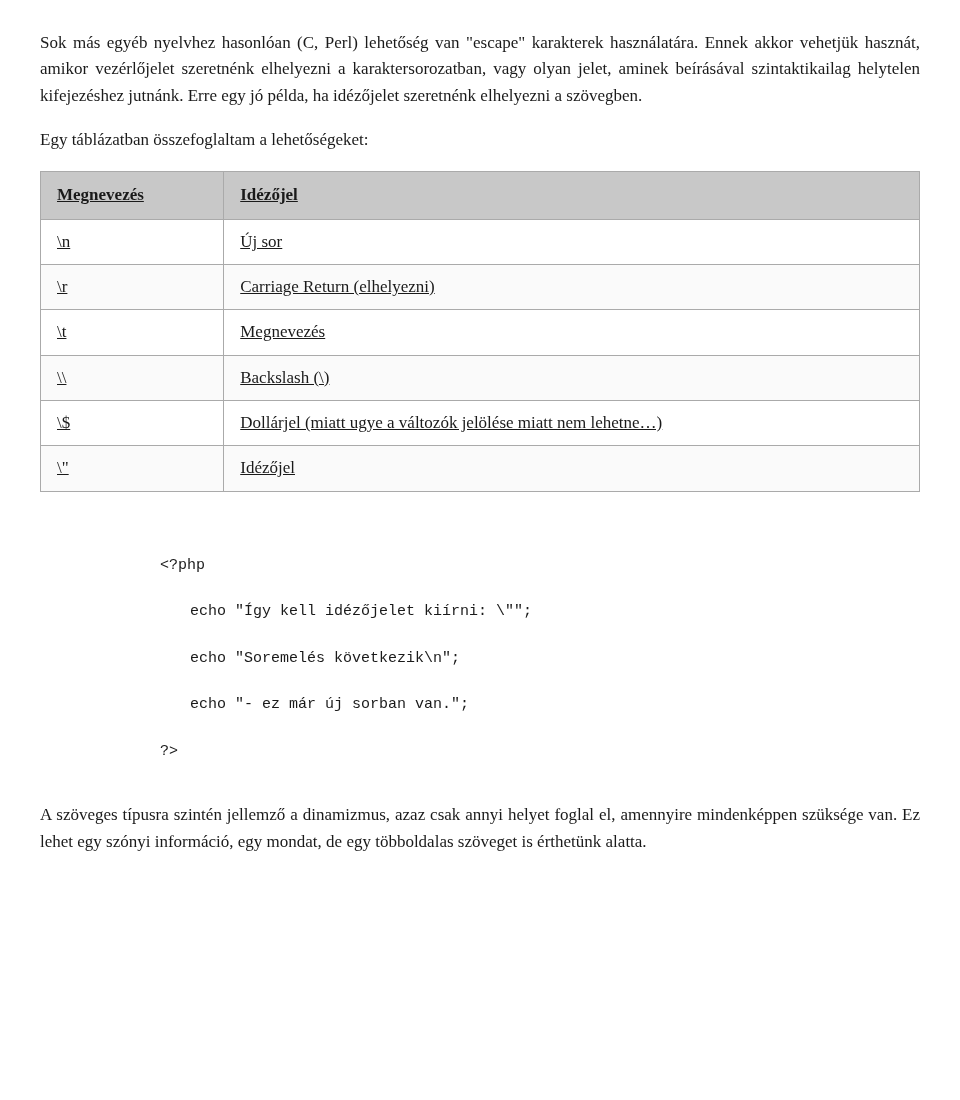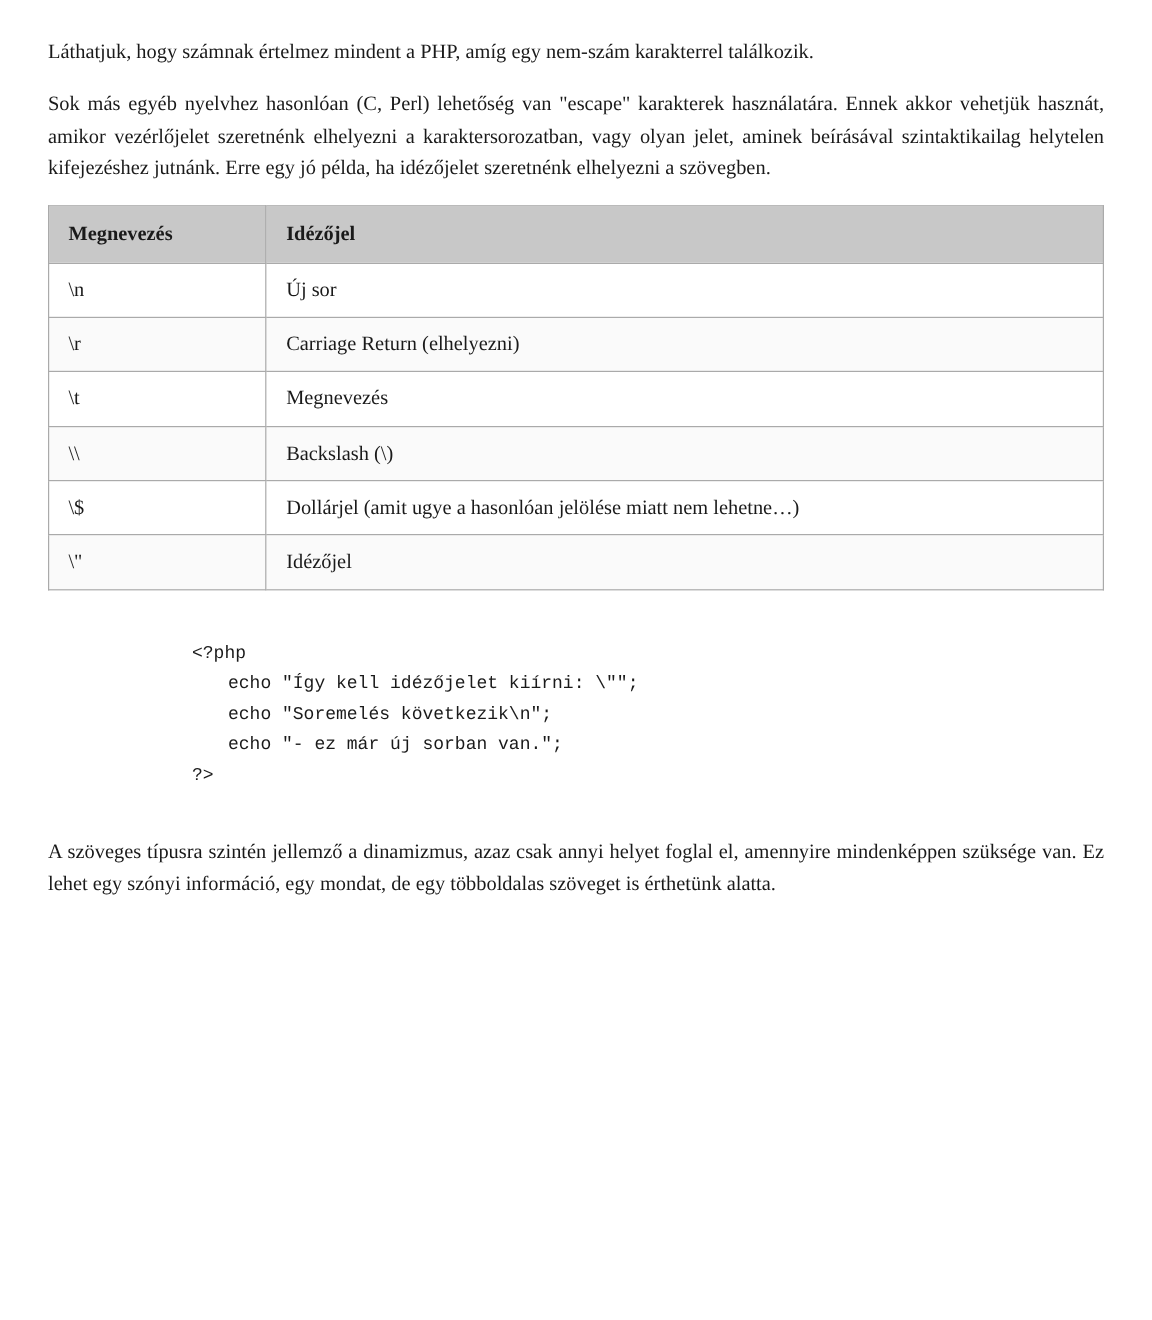--- a/index.html
+++ b/index.html
@@ -25,20 +25,21 @@
     p {
       margin-bottom: 18px;
       text-align: justify;
     }
 
     table {
       width: 100%;
       border-collapse: collapse;
       margin-bottom: 30px;
       margin-top: 10px;
+      text-decoration: underline;
     }
 
     table th {
       background-color: #c8c8c8;
       font-weight: bold;
       padding: 10px 16px;
       text-align: left;
       border: 1px solid #aaa;
       font-size: 17px;
     }
@@ -59,39 +60,40 @@
       font-size: 15px;
       background-color: #ffffff;
       padding: 10px 20px 10px 120px;
       margin-bottom: 28px;
       line-height: 1.7;
       color: #1a1a1a;
     }
 
     .code-block .line {
       display: block;
+      margin-top: 21px;
     }
 
     .code-indent {
       display: inline-block;
       margin-left: 2em;
     }
   </style>
 </head>
 <body>
 
 <div class="content-block">
 
-  <p>Láthatjuk, hogy számnak értelmez mindent a PHP, amíg egy nem-szám karakterrel találkozik.</p>
 
 
   <p>
     <span>Sok más egyéb nyelvhez hasonlóan (C, Perl) lehetőség van "escape" karakterek használatára. Ennek akkor vehetjük hasznát, amikor vezérlőjelet szeretnénk elhelyezni a karaktersorozatban, vagy olyan jelet, aminek beírásával szintaktikailag helytelen kifejezéshez jutnánk. Erre egy jó példa, ha idézőjelet szeretnénk elhelyezni a szövegben.</span>
   </p>
 
+  <p>Egy táblázatban összefoglaltam a lehetőségeket:</p>
 
   <table>
     <thead>
       <tr>
         <th>Megnevezés</th>
         <th>Idézőjel</th>
       </tr>
     </thead>
     <tbody>
       <tr>
@@ -105,21 +107,21 @@
       <tr>
         <td>\t</td>
         <td>Megnevezés</td>
       </tr>
       <tr>
         <td>\\</td>
         <td>Backslash (\)</td>
       </tr>
       <tr>
         <td>\$</td>
-        <td>Dollárjel (amit ugye a hasonlóan jelölése miatt nem lehetne…)</td>
+        <td>Dollárjel (miatt ugye a változók jelölése miatt nem lehetne…)</td>
       </tr>
       <tr>
         <td>\"</td>
         <td>Idézőjel</td>
       </tr>
     </tbody>
   </table>
 
   <div class="code-block">
     <span class="line">&lt;?php</span>

